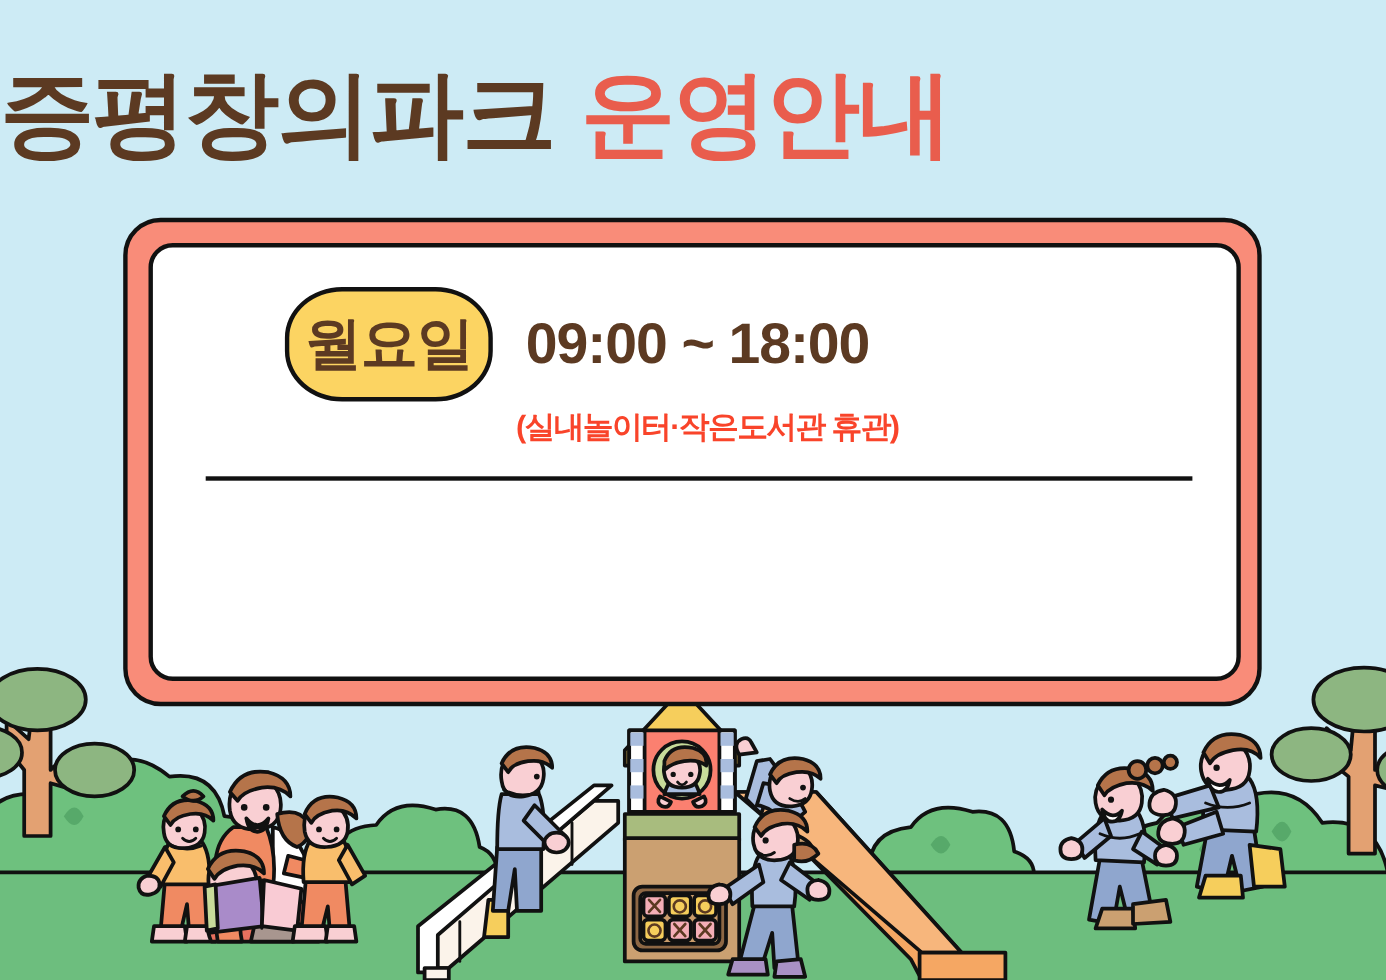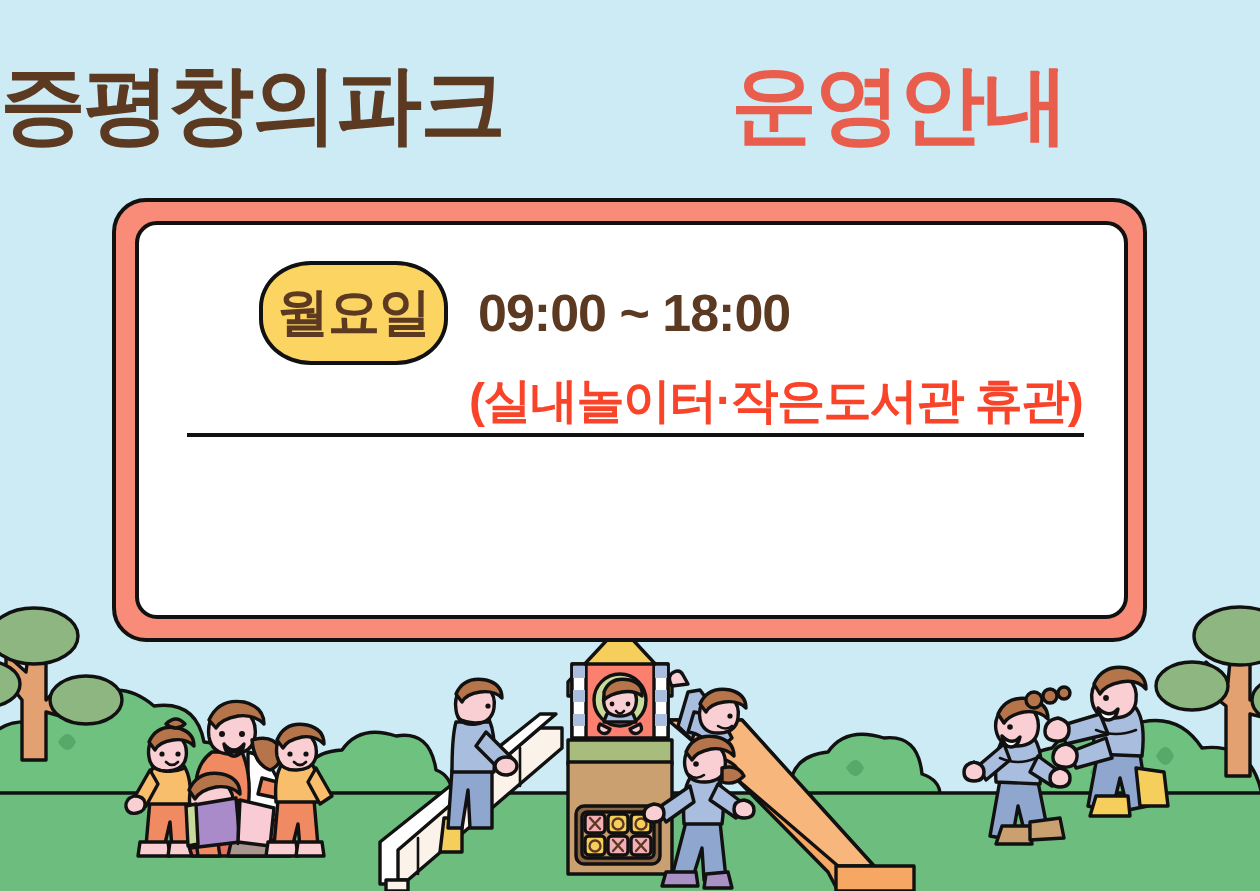--- a/index.html
+++ b/index.html
@@ -27,21 +27,21 @@
     position: absolute;
     background: #FFFFFF;
     border-top: none; border-bottom: none;
   }
 
   
   #title-row {
     position: absolute;
     left: 0; top: 44px;
     width: 1067px; height: 120px;
-    display: flex; align-items: center; justify-content: space-between;
+    display: flex; align-items: center; justify-content: flex-start;
     gap: 24px;
     z-index: 6;
   }
   .title-txt {
     font-size: 86px;
     font-weight: bold;
     letter-spacing: -2px;
     line-height: 1;
     white-space: nowrap;
   }
@@ -100,21 +100,21 @@
     font-weight: bold;
     letter-spacing: -1px;
     white-space: nowrap;
     line-height: 1;
   }
 
   #note-mon {
     position: absolute;
     left: 330px; top: 144px;
     color: #F9442A;
-    font-size: 48px;
+    font-size: 28px;
     font-weight: bold;
     letter-spacing: -1.5px;
     white-space: nowrap;
   }
 
   #card-divider {
     position: absolute;
     left: 48px; top: 208px;
     width: 897px; height: 4px;
     background: #111111;

